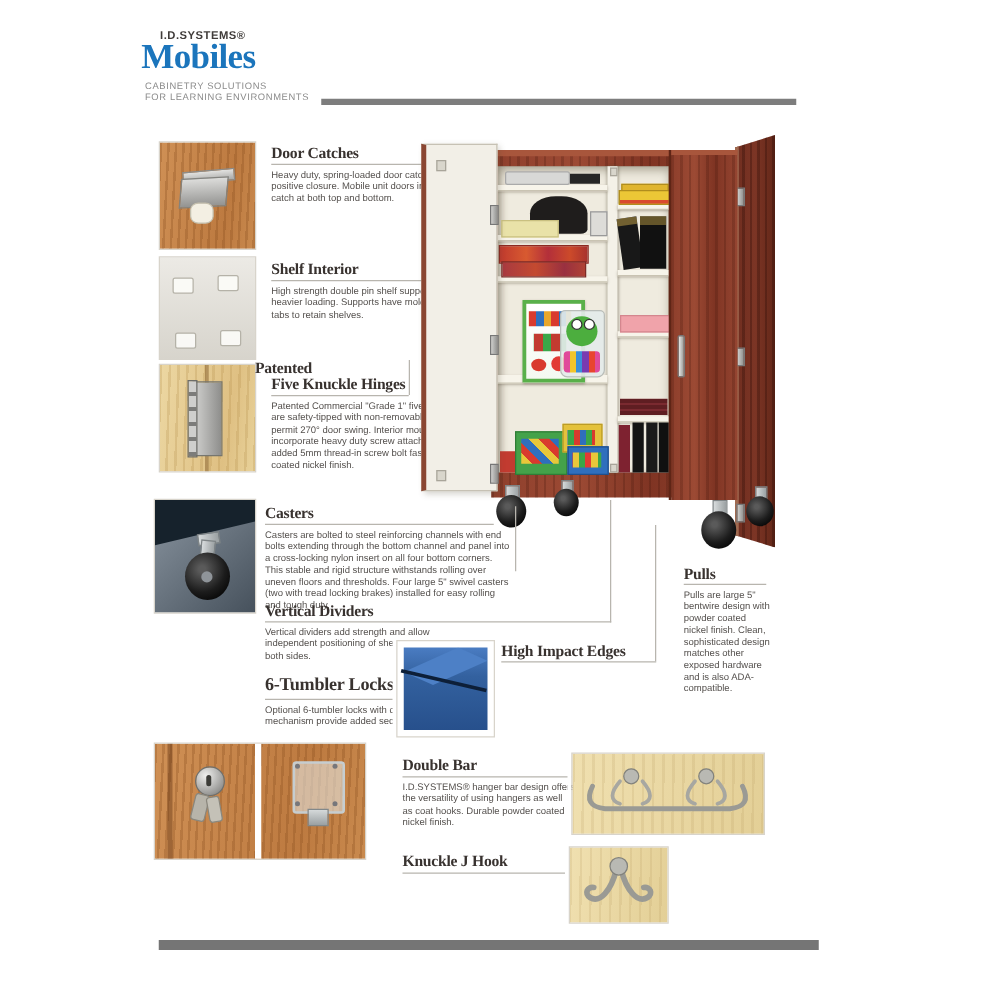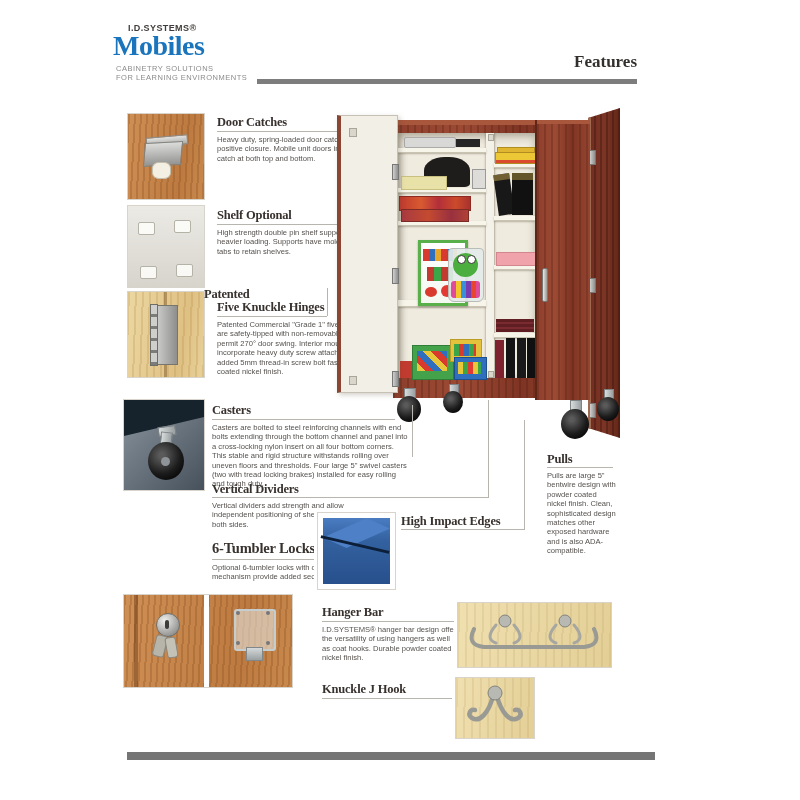--- a/index.html
+++ b/index.html
@@ -46,21 +46,20 @@
 </style>
 </head>
 <body>
 
 <div class="page">
 
   <div class="abs brand" style="left:115px;top:23px;padding-left:13px;">I.D.SYSTEMS®</div>
   <div class="abs product" style="left:113px;top:30px;">Mobiles</div>
   <div class="abs tagline" style="left:116px;top:64px;">CABINETRY SOLUTIONS</div>
   <div class="abs tagline" style="left:116px;top:73px;">FOR LEARNING ENVIRONMENTS</div>
-  <div class="abs features-title" style="left:480px;top:52px;width:157px;">Features</div>
   <div class="abs bar" style="left:257px;top:79px;width:380px;height:5px;"></div>
 
   <div class="abs thumb wood-oak" style="left:127px;top:113px;width:76px;height:85px;">
     <div class="abs" style="left:18px;top:22px;width:40px;height:8px;background:linear-gradient(180deg,#e2e2e0,#a9a9a7);transform:rotate(-5deg);border:1px solid #8c8c8a;"></div>
     <div class="abs" style="left:16px;top:28px;width:36px;height:22px;background:linear-gradient(180deg,#dcdcda,#939391);transform:skewX(-8deg) rotate(-3deg);border:1px solid #83837f;"></div>
     <div class="abs" style="left:24px;top:48px;width:17px;height:15px;background:#f3efe3;border:1px solid #c4bfad;border-radius:35%;"></div>
   </div>
 
   <div class="abs thumb" style="left:127px;top:205px;width:76px;height:85px;background:linear-gradient(180deg,#eceae5,#d6d3cb);">
     <div class="abs" style="left:10px;top:16px;width:15px;height:11px;background:rgba(252,252,248,0.9);border:1px solid #b5b2a8;border-radius:2px;"></div>
@@ -95,21 +94,21 @@
     <div class="abs" style="left:142px;top:16px;width:4px;height:4px;background:#77777b;border-radius:50%;"></div>
     <div class="abs" style="left:112px;top:46px;width:4px;height:4px;background:#77777b;border-radius:50%;"></div>
     <div class="abs" style="left:142px;top:46px;width:4px;height:4px;background:#77777b;border-radius:50%;"></div>
     <div class="abs" style="left:122px;top:52px;width:15px;height:12px;background:linear-gradient(180deg,#d5d9da,#9aa0a2);border:1px solid #82888a;"></div>
   </div>
 
   <div class="abs hdg" style="left:217px;top:116px;">Door Catches</div>
   <div class="abs cline" style="left:217px;top:131px;width:128px;height:1px;"></div>
   <div class="abs body-txt" style="left:217px;top:135px;width:172px;">Heavy duty, spring-loaded door catches provide positive closure. Mobile unit doors include roller catch at both top and bottom.</div>
 
-  <div class="abs hdg" style="left:217px;top:209px;">Shelf Optional</div>
+  <div class="abs hdg" style="left:217px;top:209px;">Shelf Interior</div>
   <div class="abs cline" style="left:217px;top:224px;width:173px;height:1px;"></div>
   <div class="abs body-txt" style="left:217px;top:228px;width:168px;">High strength double pin shelf supports for heavier loading. Supports have molded-in locking tabs to retain shelves.</div>
 
   <div class="abs hdg" style="left:204px;top:288px;">Patented</div>
   <div class="abs hdg" style="left:217px;top:301px;">Five Knuckle Hinges</div>
   <div class="abs cline" style="left:217px;top:316px;width:110px;height:1px;"></div>
   <div class="abs cline" style="left:327px;top:288px;width:1px;height:28px;"></div>
   <div class="abs body-txt" style="left:217px;top:320px;width:175px;">Patented Commercial "Grade 1" five knuckle hinges are safety-tipped with non-removable pins. Hinges permit 270° door swing. Interior mountings incorporate heavy duty screw attachment with added 5mm thread-in screw bolt fasteners. Powder coated nickel finish.</div>
 
   <div class="abs hdg" style="left:212px;top:404px;">Casters</div>
@@ -131,21 +130,21 @@
 
   <div class="abs thumb" style="left:317px;top:512px;width:77px;height:76px;background:#fff;">
     <div class="abs" style="left:5px;top:5px;width:67px;height:66px;background:linear-gradient(180deg,#4a7cc2 0%,#33619f 35%,#27508c 100%);"></div>
     <div class="abs" style="left:5px;top:5px;width:67px;height:30px;background:#4d80c6;clip-path:polygon(0 65%,65% 0,100% 35%,35% 100%);"></div>
     <div class="abs" style="left:2px;top:30px;width:70px;height:3px;background:#0d1f38;transform:rotate(13deg);"></div>
   </div>
   <div class="abs hdg" style="left:401px;top:515px;">High Impact Edges</div>
   <div class="abs cline" style="left:401px;top:529px;width:124px;height:1px;"></div>
   <div class="abs cline" style="left:524px;top:420px;width:1px;height:109px;"></div>
 
-  <div class="abs hdg" style="left:322px;top:606px;">Hanger Bar</div>
+  <div class="abs hdg" style="left:322px;top:606px;">Double Bar</div>
   <div class="abs cline" style="left:322px;top:621px;width:135px;height:1px;"></div>
   <div class="abs body-txt" style="left:322px;top:625px;width:138px;">I.D.SYSTEMS® hanger bar design offers the versatility of using hangers as well as coat hooks. Durable powder coated nickel finish.</div>
 
   <div class="abs thumb wood-pale" style="left:457px;top:602px;width:153px;height:64px;">
     <svg width="153" height="64">
       <path d="M16 26 q-8 16 10 18 h100 q18 -2 10 -18" fill="none" stroke="#9a9a94" stroke-width="4" stroke-linecap="round"></path>
       <path d="M38 22 q-12 14 0 18" fill="none" stroke="#a7a7a1" stroke-width="3" stroke-linecap="round"></path>
       <path d="M56 22 q12 14 0 18" fill="none" stroke="#a7a7a1" stroke-width="3" stroke-linecap="round"></path>
       <path d="M98 22 q-12 14 0 18" fill="none" stroke="#a7a7a1" stroke-width="3" stroke-linecap="round"></path>
       <path d="M116 22 q12 14 0 18" fill="none" stroke="#a7a7a1" stroke-width="3" stroke-linecap="round"></path>

